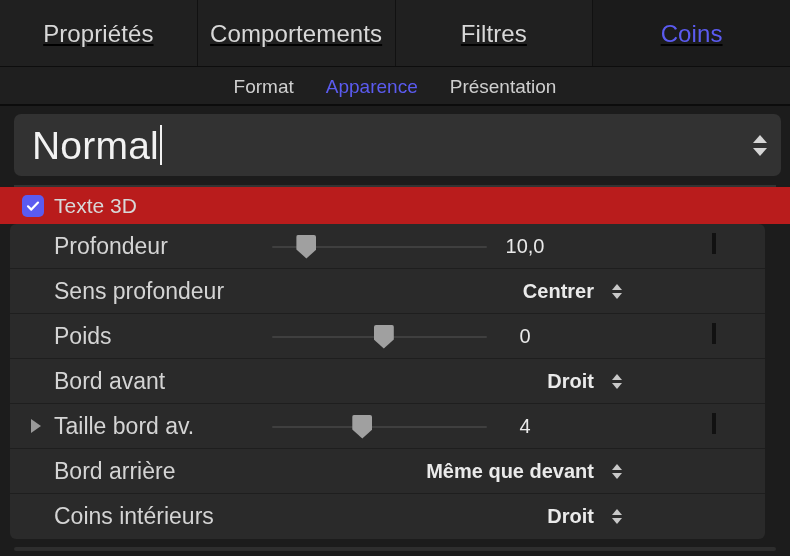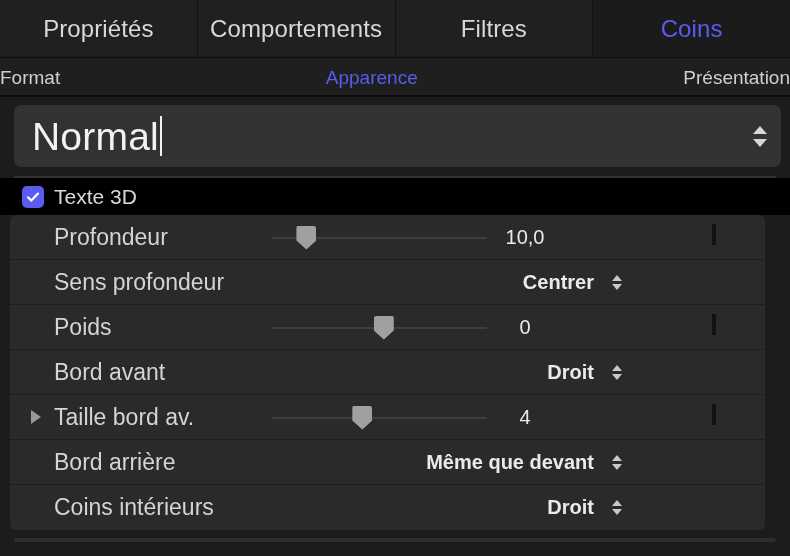--- a/index.html
+++ b/index.html
@@ -9,22 +9,23 @@
     height: 556px;
     background: #1c1c1c;
     font-family: "Liberation Sans", sans-serif;
     overflow: hidden;
   }
 
   
   .tabbar {
     position: relative;
     display: flex;
-    height: 58px;
+    height: 67px;
     background: #d946ef;
+    text-decoration: underline;
   }
   .tab {
     flex: 1 1 0;
     display: flex;
     align-items: center;
     justify-content: center;
     font-size: 24px;
     color: #d8d8d8;
     background: #202020;
     border-right: 1px solid #111;
@@ -43,21 +44,21 @@
     background: #0d0d0d;
   }
 
   
   .subtabbar {
     position: relative;
     height: 39px;
     background: #1f1f1f;
     display: flex;
     align-items: center;
-    justify-content: space-between;
+    justify-content: center;
     gap: 32px;
   }
   .subtab {
     font-size: 19px;
     color: #cfcfcf;
   }
   .subtab.selected { color: #5b5bf0; }
   .subtabbar::after {
     content: "";
     position: absolute;
@@ -116,21 +117,21 @@
     height: 2px;
     background: #333333;
   }
 
   
   .checkrow {
     height: 37px;
     display: flex;
     align-items: center;
     padding-left: 22px;
-    background: #000000;
+    background: #b91c1c;
   }
   .checkbox {
     width: 22px; height: 22px;
     border-radius: 5px;
     background: #5b5bf0;
     display: flex;
     align-items: center;
     justify-content: center;
     flex: 0 0 auto;
   }

